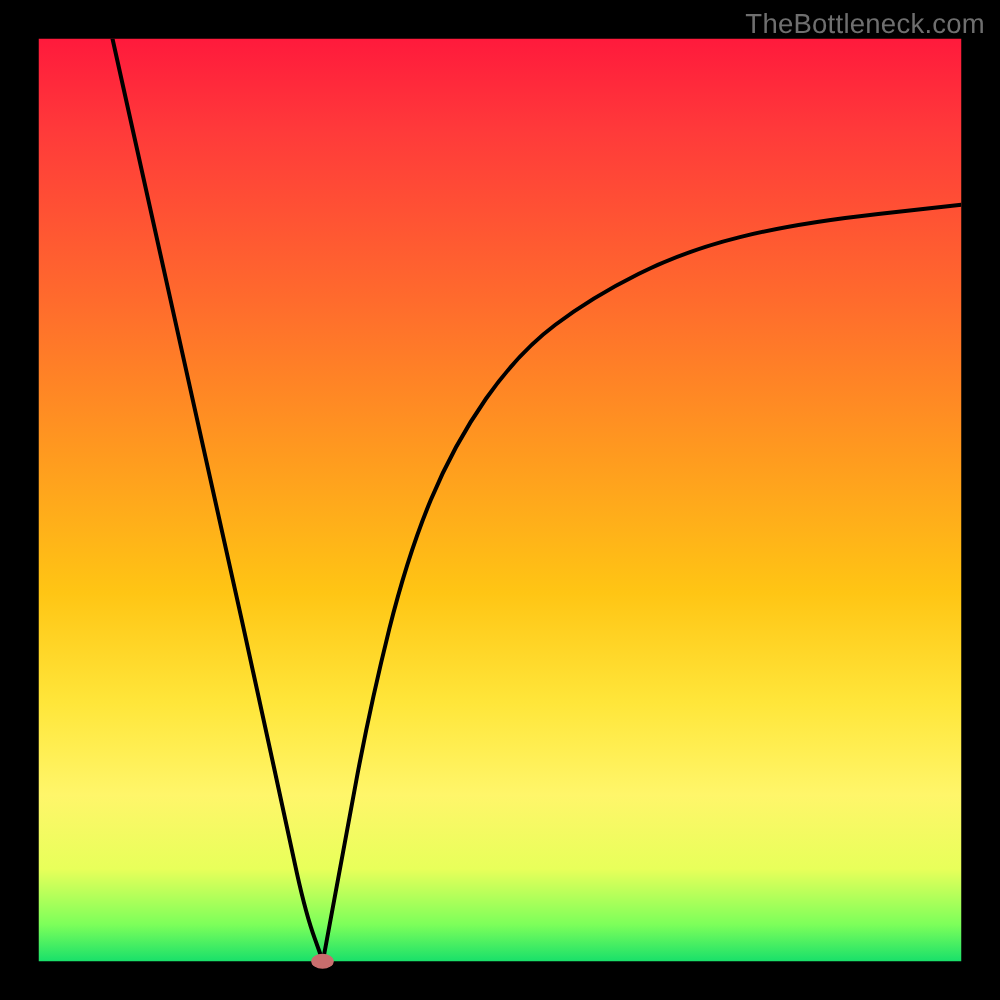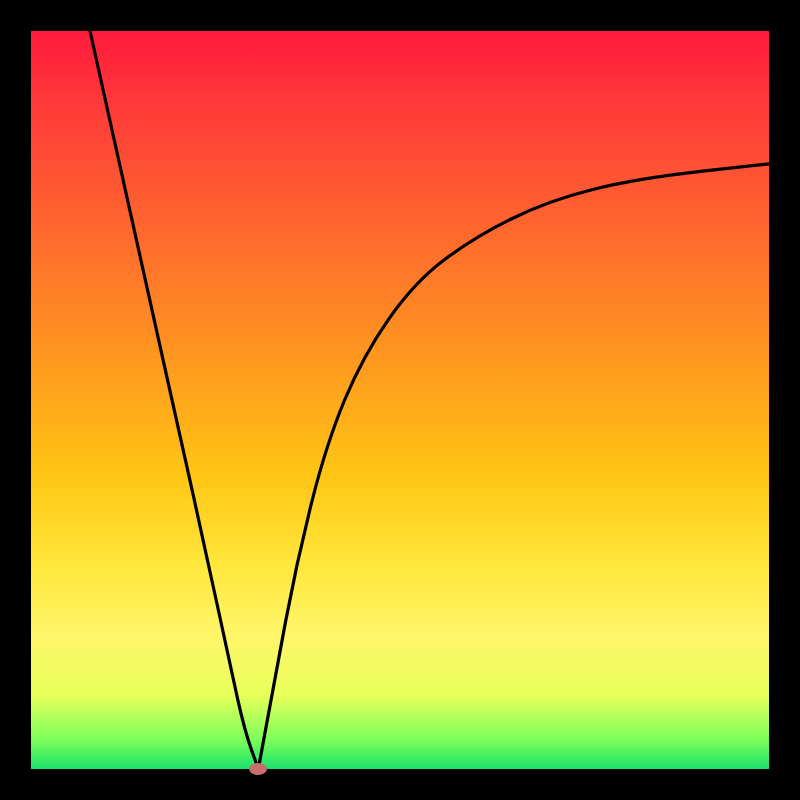--- a/index.html
+++ b/index.html
@@ -60,20 +60,21 @@
     height: 12px;
     border-radius: 50%/50%;
     background: #c96d6d;
     transform: translate(-50%, -50%);
   }
 </style>
 </head>
 <body>
 
 <div class="frame">
+  <div class="watermark">TheBottleneck.com</div>
 
   <div class="plot-area">
     <svg class="curve-svg" viewBox="0 0 738 738" preserveAspectRatio="none">
 
       <path id="curve-path" fill="none" stroke="#000" stroke-width="3.2" stroke-linecap="round" stroke-linejoin="round" d="M 59.0 0.0 Q 88.6 132.8 103.3 199.3 Q 118.1 265.7 132.8 332.1 Q 147.6 398.5 162.4 464.9 Q 177.1 531.4 188.2 583.0 Q 199.3 634.7 206.6 667.9 Q 214.0 701.1 220.7 719.5 L 227.3 738.0 M 227.3 738.0 Q 243.5 649.4 254.6 590.4 Q 265.7 531.4 280.4 472.3 Q 295.2 413.3 313.6 369.0 Q 332.1 324.7 357.9 287.8 Q 383.8 250.9 413.3 228.8 Q 442.8 206.6 479.7 188.2 Q 516.6 169.7 560.9 158.7 Q 605.2 147.6 671.6 140.2 L 738.0 132.8"></path>
     </svg>
     <div class="marker" id="min-marker" style="left: 227.304px; top: 738px;"></div>
   </div>
 </div>
 

